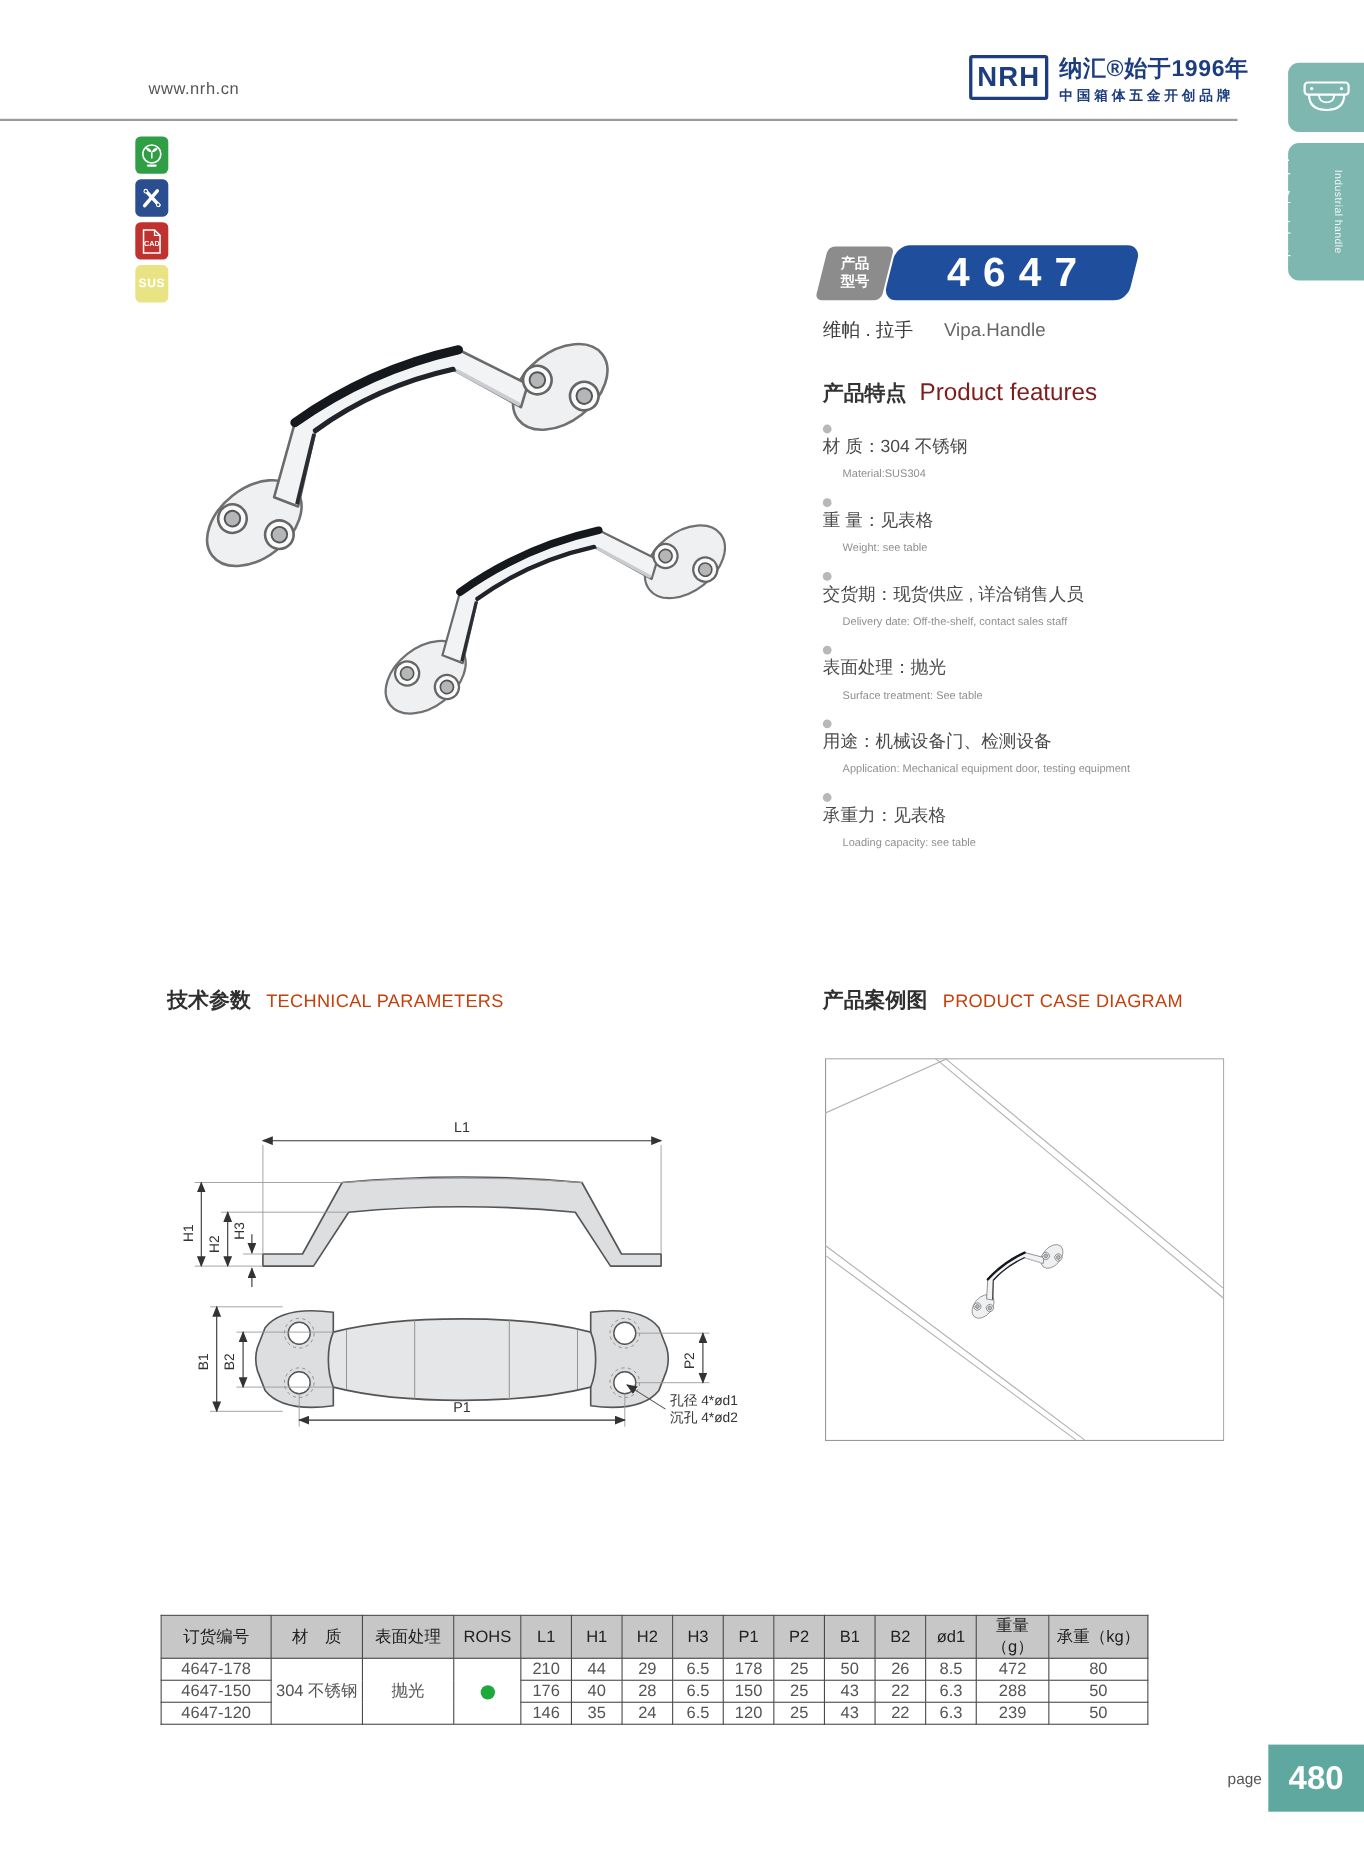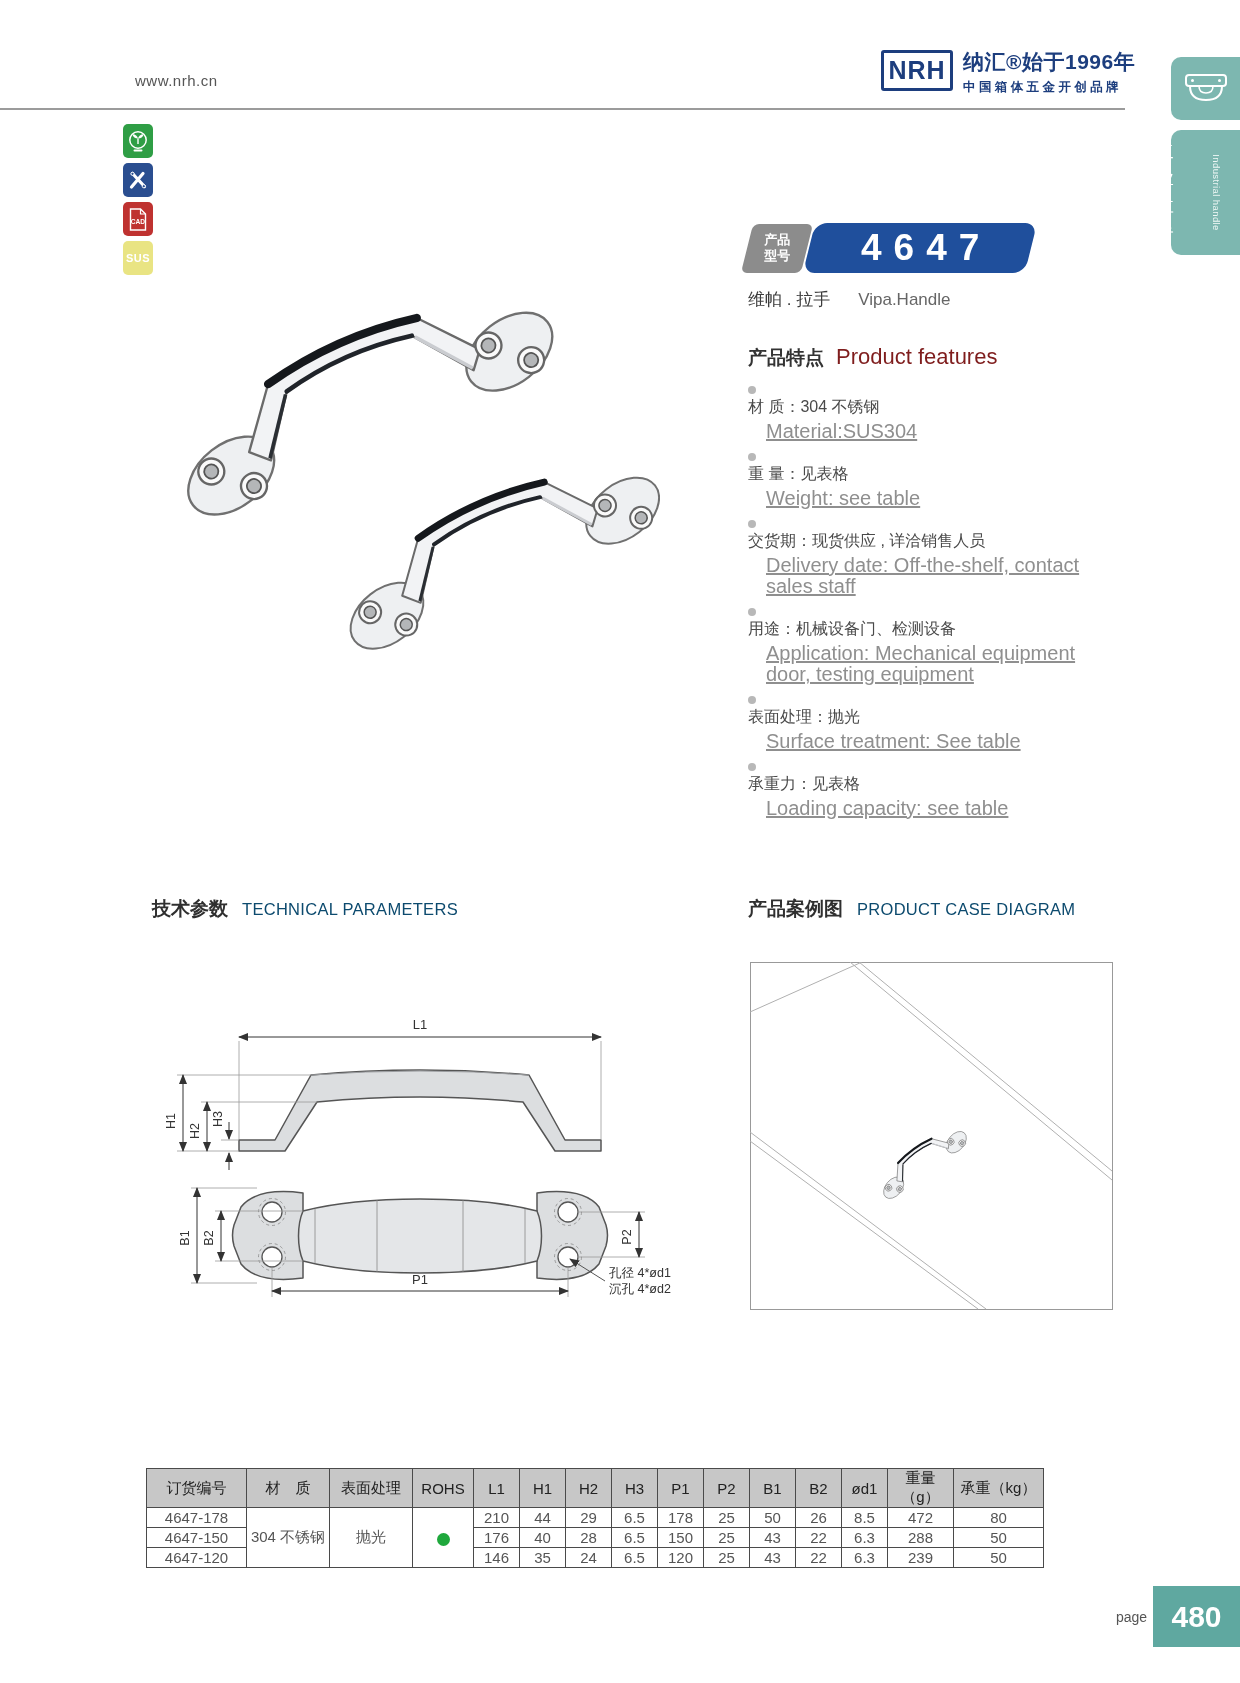--- a/index.html
+++ b/index.html
@@ -47,25 +47,25 @@
   .prod-name .en { color:#666; margin-left:28px; }
 
   
   .features { left:748px; top:344px; width:372px; }
   .feat-title .cn { font-size:19px; font-weight:700; color:#333; }
   .feat-title .en { font-size:22px; color:#7f1d1d; margin-left:12px; }
   .feat-list { margin-top:17px; }
   .feat-item { margin-bottom:13px; }
   .feat-item .cnl { font-size:16px; color:#4a4a4a; line-height:22px; display:flex; align-items:baseline;flex-direction:column; }
   .dot { width:8px; height:8px; border-radius:50%; background:#b8b8b8; margin-right:10px; flex:0 0 8px; position:relative; top:-2px; }
-  .feat-item .enl { font-size:20px; color:#8f8f8f; line-height:21px; margin:3px 0 0 18px;text-decoration:underline; }
+  .feat-item .enl { font-size:10px; color:#8f8f8f; line-height:21px; margin:3px 0 0 18px; }
 
   
   .sec { font-size:19px; font-weight:700; color:#2f2f2f; }
-  .sec .en { font-size:16.5px; font-weight:400; color:#0c4a6e; margin-left:14px; letter-spacing:.3px; }
+  .sec .en { font-size:16.5px; font-weight:400; color:#c2410c; margin-left:14px; letter-spacing:.3px; }
   .sec-tech { left:152px; top:896px; }
   .sec-case { left:748px; top:896px; }
 
   
   .case-box { left:750px; top:962px; }
 
   
   .spec { left:146px; top:1468px; width:897px; border-collapse:collapse; table-layout:fixed; }
   .spec th, .spec td { border:1px solid #4a4a4a; text-align:center; font-weight:400; }
   .spec th { background:#c7c7c7; color:#222; font-size:15px; height:31px; }
@@ -193,30 +193,30 @@
       <div class="feat-item">
         <div class="cnl">
             <span class="dot"></span>
             <span>交货期：现货供应 , 详洽销售人员</span>
           </div>
         <div class="enl">Delivery date: Off-the-shelf, contact sales staff</div>
       </div>
       <div class="feat-item">
         <div class="cnl">
             <span class="dot"></span>
+            <span>表面处理：抛光</span>
+          </div>
+        <div class="enl">Surface treatment: See table</div>
+      </div>
+      <div class="feat-item">
+        <div class="cnl">
+            <span class="dot"></span>
             <span>用途：机械设备门、检测设备</span>
           </div>
         <div class="enl">Application: Mechanical equipment door, testing equipment</div>
-      </div>
-      <div class="feat-item">
-        <div class="cnl">
-            <span class="dot"></span>
-            <span>表面处理：抛光</span>
-          </div>
-        <div class="enl">Surface treatment: See table</div>
       </div>
       <div class="feat-item">
         <div class="cnl">
             <span class="dot"></span>
             <span>承重力：见表格</span>
           </div>
         <div class="enl">Loading capacity: see table</div>
       </div>
     </div>
   </div>

